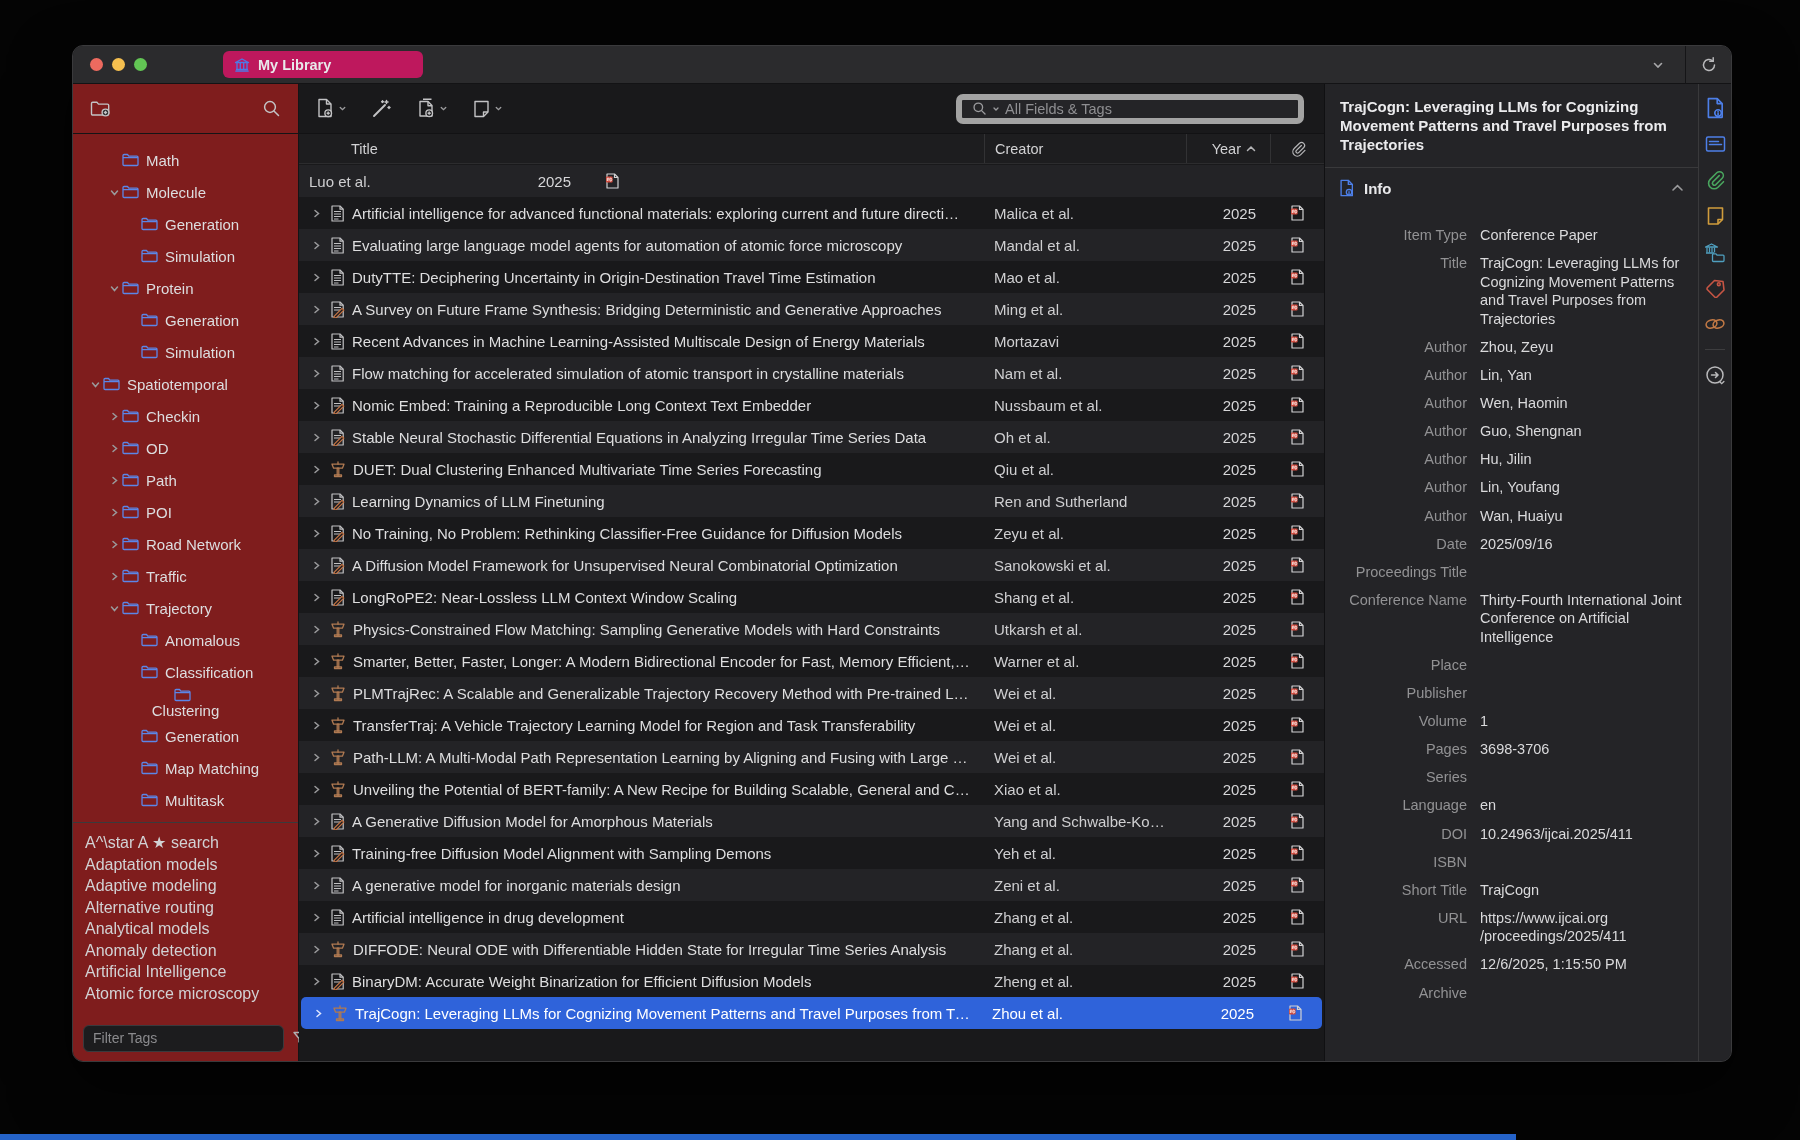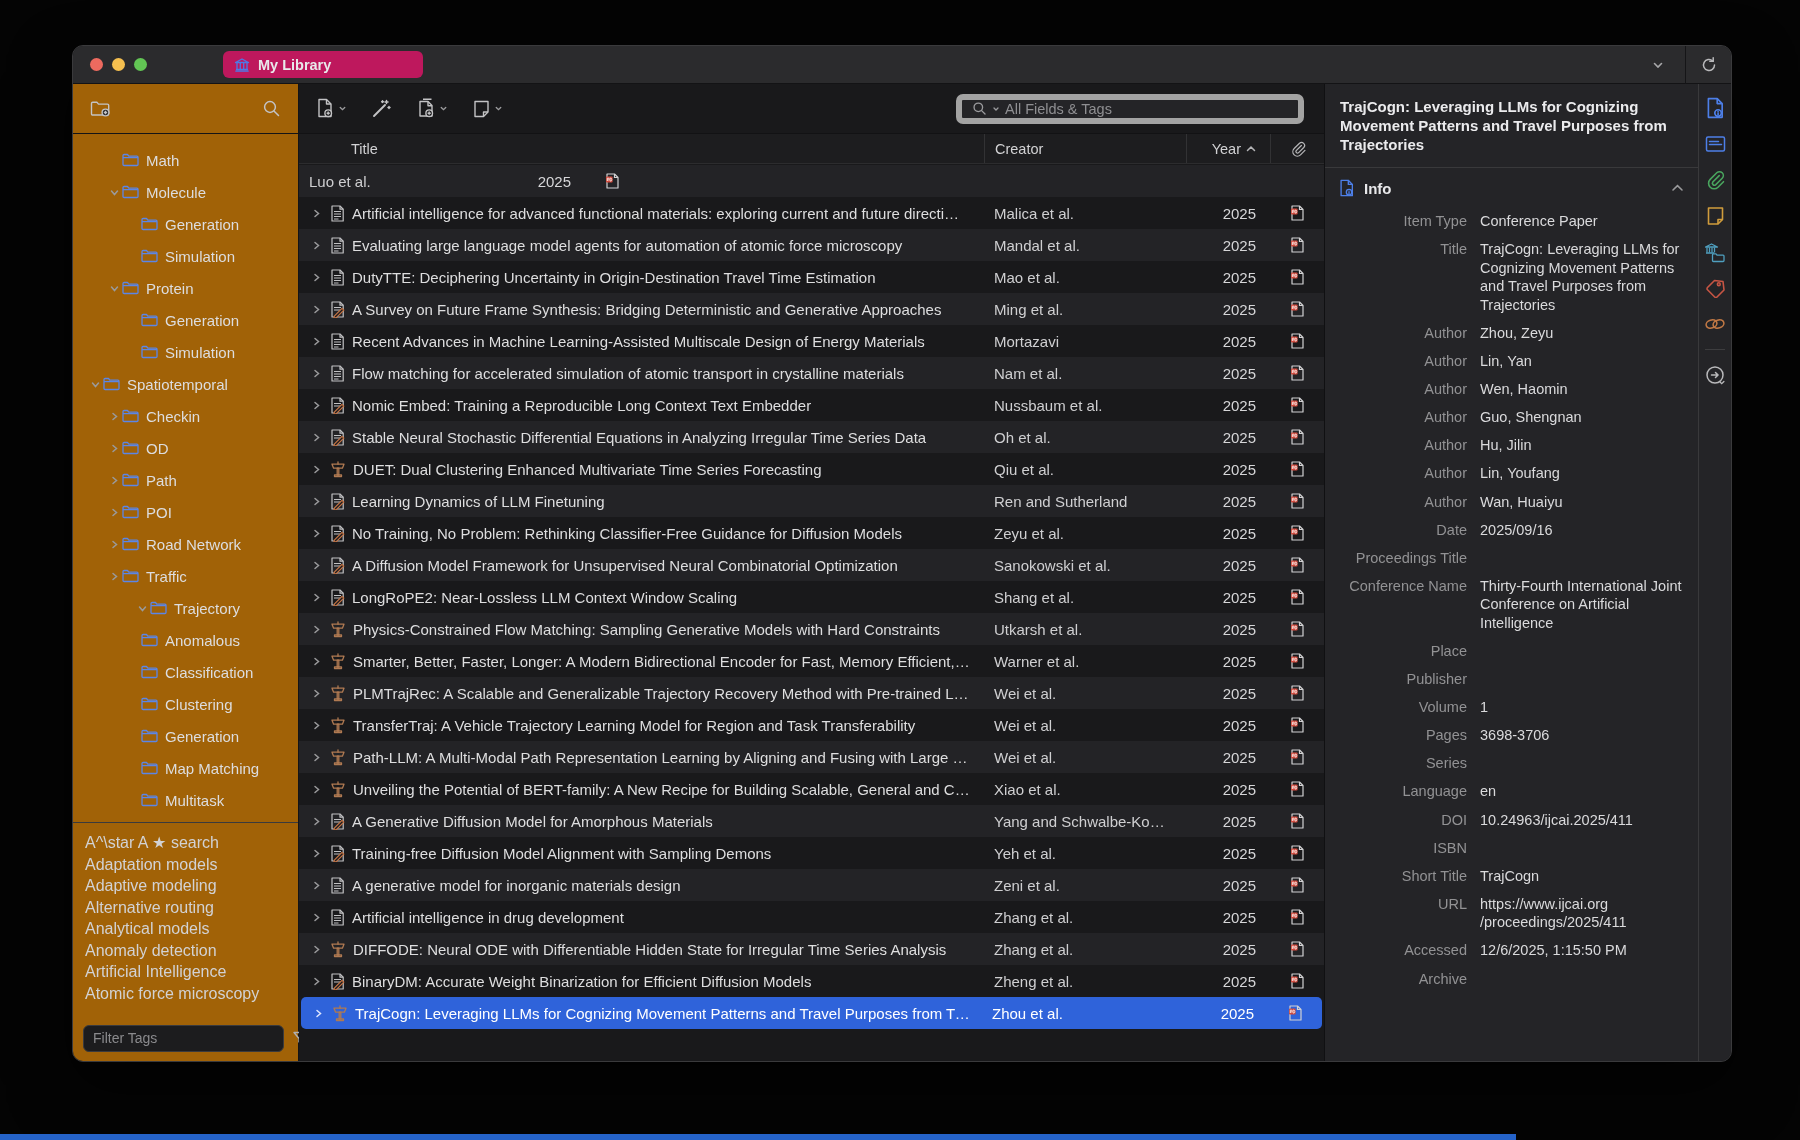--- a/index.html
+++ b/index.html
@@ -21,21 +21,21 @@
   .tab-title { color:#e9e9eb; font-size:14.5px; font-weight:700; white-space:nowrap; }
   .tb-spacer { flex:1; }
   .tb-chevron { margin-right:20px; display:flex; }
   .tb-divider { width:1px; height:38px; background:#151517; }
   .sync-zone { width:45px; display:flex; align-items:center; justify-content:center; }
 
   
   .main { flex:1; display:flex; min-height:0; }
 
   
-  .sidebar { width:226px; background:#a16207; border-right:1px solid #141416;
+  .sidebar { width:226px; background:#7f1d1d; border-right:1px solid #141416;
              display:flex; flex-direction:column; min-height:0; }
   .sidebar-toolbar { height:50px; flex:0 0 auto; display:flex; align-items:center;
                      justify-content:space-between; padding:0 17px; border-bottom:1px solid #141416; }
   .tree { padding-top:10px; flex:0 0 auto; }
   .tree-row { height:32px; display:flex; align-items:center; color:#dddddf; font-size:15px; cursor:default; }
   .tree-row .twisty { width:16px; display:flex; justify-content:center; flex:0 0 auto; }
   .tree-row .f-icon { margin-right:7px; display:flex; flex:0 0 auto; }
   .tree-label { white-space:nowrap; overflow:hidden; }
   .tags-divider { height:1px; background:#3a3a3c; margin-top:6px; }
   .tag-cloud { flex:1; min-height:0; overflow:hidden; padding:9px 6px 0 12px; }
@@ -82,21 +82,21 @@
   .row-icon { display:flex; flex:0 0 auto; }
 
   
   .right-panel { width:374px; flex:0 0 auto; background:#242427; border-left:1px solid #101012;
                  display:flex; flex-direction:column; min-height:0; overflow:hidden; }
   .detail-title { padding:13px 16px 13px 15px; color:#ebebed; font-size:15px; font-weight:700;
                   line-height:1.27; border-bottom:1px solid #39393b; }
   .info-header { display:flex; align-items:center; gap:9px; padding:11px 14px 8px 13px;
                  color:#e8e8ea; font-size:15px; font-weight:700; }
   .info-header .spacer { flex:1; }
-  .fields { padding:2px 12px 10px 0; font-size:14.5px; overflow:hidden; }
+  .fields { padding:2px 12px 10px 0; font-size:14.5px; overflow:hidden;margin-top:14px; }
   .field-row { display:flex; padding:4.6px 0; }
   .field-label { width:142px; flex:0 0 auto; text-align:right; color:#929294; line-height:1.3; }
   .field-value { flex:1; min-width:0; padding-left:13px; color:#dadadc; line-height:1.3;
                  overflow-wrap:break-word; }
 
   
   .icon-strip { width:33px; flex:0 0 auto; background:#242427; border-left:1px solid #39393b;
                 display:flex; flex-direction:column; align-items:center; padding-top:13px; gap:14px; }
   .strip-btn { display:flex; align-items:center; justify-content:center; width:22px; height:22px; }
   .strip-div { width:20px; height:1px; background:#3d3d3f; }
@@ -325,21 +325,21 @@
               </svg>
             </span>
             <span class="f-icon">
               <svg width="17" height="14" viewBox="0 0 17 14" fill="none" stroke="#5b86e8" stroke-width="1.3" stroke-linejoin="round">
                 <path d="M1 2.6q0-1.1 1.1-1.1h3.4l1.3 1.6h8.1q1.1 0 1.1 1.1v7.2q0 1.1-1.1 1.1H2.1q-1.1 0-1.1-1.1z"></path>
                 <path d="M1 4.6h15"></path>
               </svg>
             </span>
             <span class="tree-label">Traffic</span>
           </div>
-          <div class="tree-row" style="padding-left: 33px; margin-left: 28px;">
+          <div class="tree-row" style="padding-left: 33px;">
             <span class="twisty">
               <svg width="11" height="11" viewBox="0 0 11 11" fill="none" stroke="#9a9a9c" stroke-width="1.5" stroke-linecap="round">
                 <path d="M2.5 4 5.5 7.5 8.5 4"></path>
               </svg>
             </span>
             <span class="f-icon">
               <svg width="17" height="14" viewBox="0 0 17 14" fill="none" stroke="#5b86e8" stroke-width="1.3" stroke-linejoin="round">
                 <path d="M1 2.6q0-1.1 1.1-1.1h3.4l1.3 1.6h8.1q1.1 0 1.1 1.1v7.2q0 1.1-1.1 1.1H2.1q-1.1 0-1.1-1.1z"></path>
                 <path d="M1 4.6h15"></path>
               </svg>
@@ -359,21 +359,21 @@
           <div class="tree-row" style="padding-left: 52px;">
             <span class="twisty"></span>
             <span class="f-icon">
               <svg width="17" height="14" viewBox="0 0 17 14" fill="none" stroke="#5b86e8" stroke-width="1.3" stroke-linejoin="round">
                 <path d="M1 2.6q0-1.1 1.1-1.1h3.4l1.3 1.6h8.1q1.1 0 1.1 1.1v7.2q0 1.1-1.1 1.1H2.1q-1.1 0-1.1-1.1z"></path>
                 <path d="M1 4.6h15"></path>
               </svg>
             </span>
             <span class="tree-label">Classification</span>
           </div>
-          <div class="tree-row" style="padding-left: 52px;">
+          <div class="tree-row" style=" flex-direction: column;">
             <span class="twisty"></span>
             <span class="f-icon">
               <svg width="17" height="14" viewBox="0 0 17 14" fill="none" stroke="#5b86e8" stroke-width="1.3" stroke-linejoin="round">
                 <path d="M1 2.6q0-1.1 1.1-1.1h3.4l1.3 1.6h8.1q1.1 0 1.1 1.1v7.2q0 1.1-1.1 1.1H2.1q-1.1 0-1.1-1.1z"></path>
                 <path d="M1 4.6h15"></path>
               </svg>
             </span>
             <span class="tree-label">Clustering</span>
           </div>
           <div class="tree-row" style="padding-left: 52px;">

